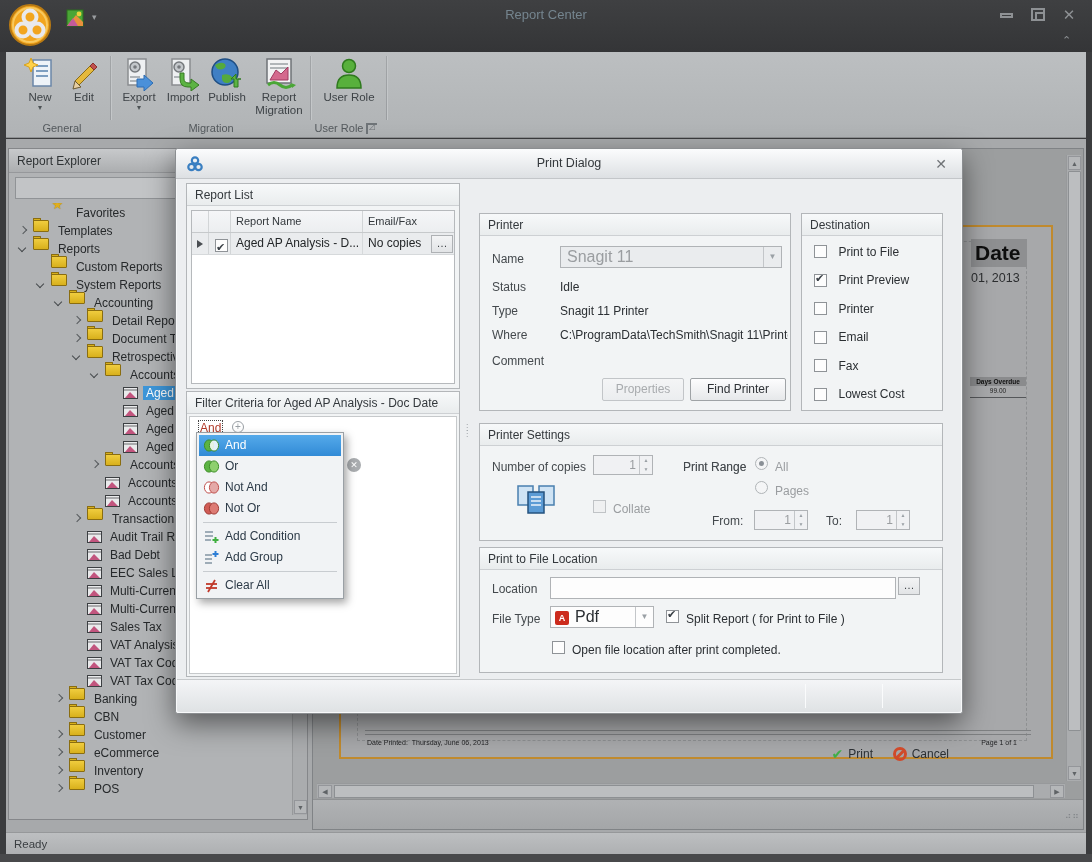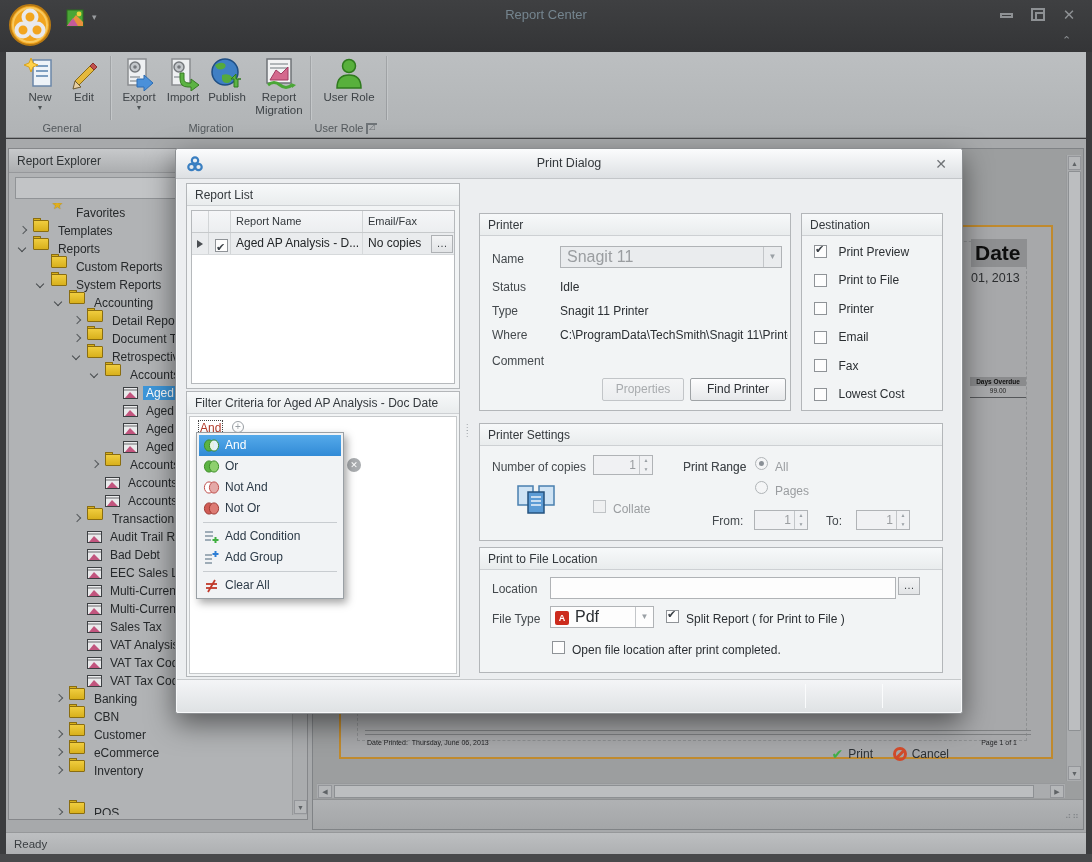--- a/index.html
+++ b/index.html
@@ -477,21 +477,21 @@
           <span class="ticon folder"></span>
           <span class="tlabel">eCommerce</span>
         </div>
 
         <div class="tree-item" style="padding-left: 44px;">
           <span class="exp closed"></span>
           <span class="ticon folder"></span>
           <span class="tlabel">Inventory</span>
         </div>
 
-        <div class="tree-item" style="padding-left: 44px; margin-top: 24px;">
+        <div class="tree-item" style="padding-left: 44px;">
           <span class="exp closed"></span>
           <span class="ticon folder"></span>
           <span class="tlabel">POS</span>
         </div>
       </div>
     <div class="vscroll tree-scroll">
       <span class="sb-btn" style="top:1px">▲</span>
       <span class="sb-thumb" style="top:16px;height:330px"></span>
       <span class="sb-btn" style="bottom:1px">▼</span>
     </div>
@@ -666,27 +666,27 @@
     <span class="frow-val" style="left:80px;top:140px"></span>
     <span class="pushbtn dis" style="left:122px;top:164px;width:82px">Properties</span>
     <span class="pushbtn" style="left:210px;top:164px;width:96px">Find Printer</span>
   </div>
 
   <div class="group grp-dest">
     <div class="gcap">Destination</div>
     <div>
 
         <div class="dest-opt">
+          <span class="cb"></span>
+          <span class="lbl">Print to File</span>
+        </div>
+
+        <div class="dest-opt">
           <span class="cb checked"></span>
           <span class="lbl">Print Preview</span>
-        </div>
-
-        <div class="dest-opt">
-          <span class="cb"></span>
-          <span class="lbl">Print to File</span>
         </div>
 
         <div class="dest-opt">
           <span class="cb"></span>
           <span class="lbl">Printer</span>
         </div>
 
         <div class="dest-opt">
           <span class="cb"></span>
           <span class="lbl">Email</span>

